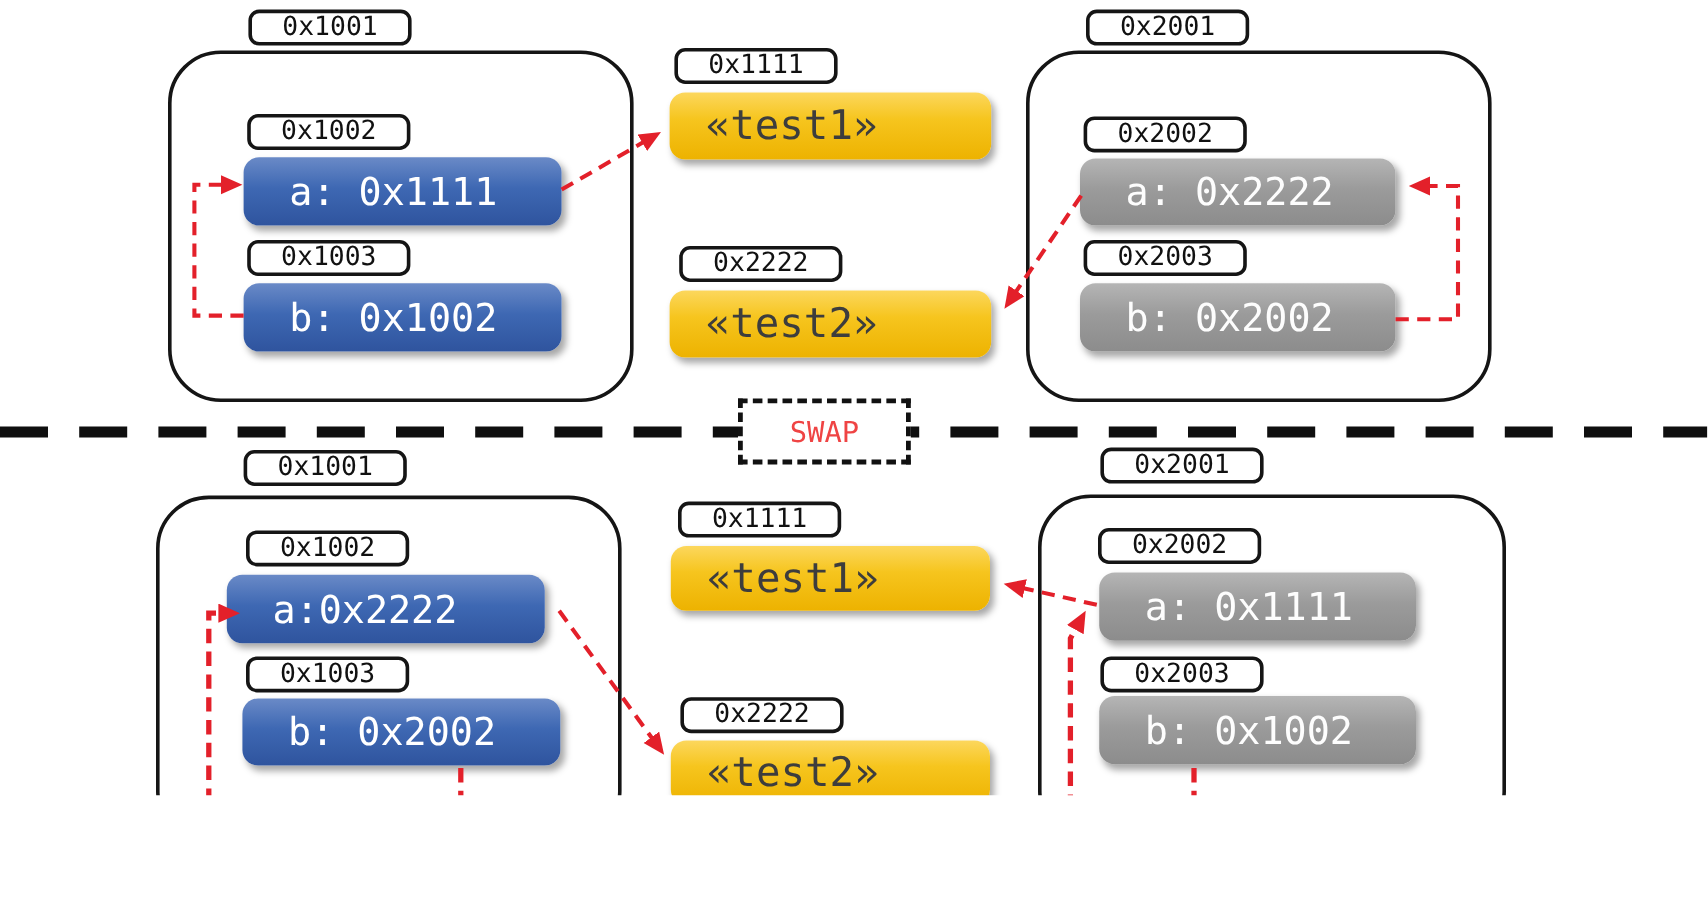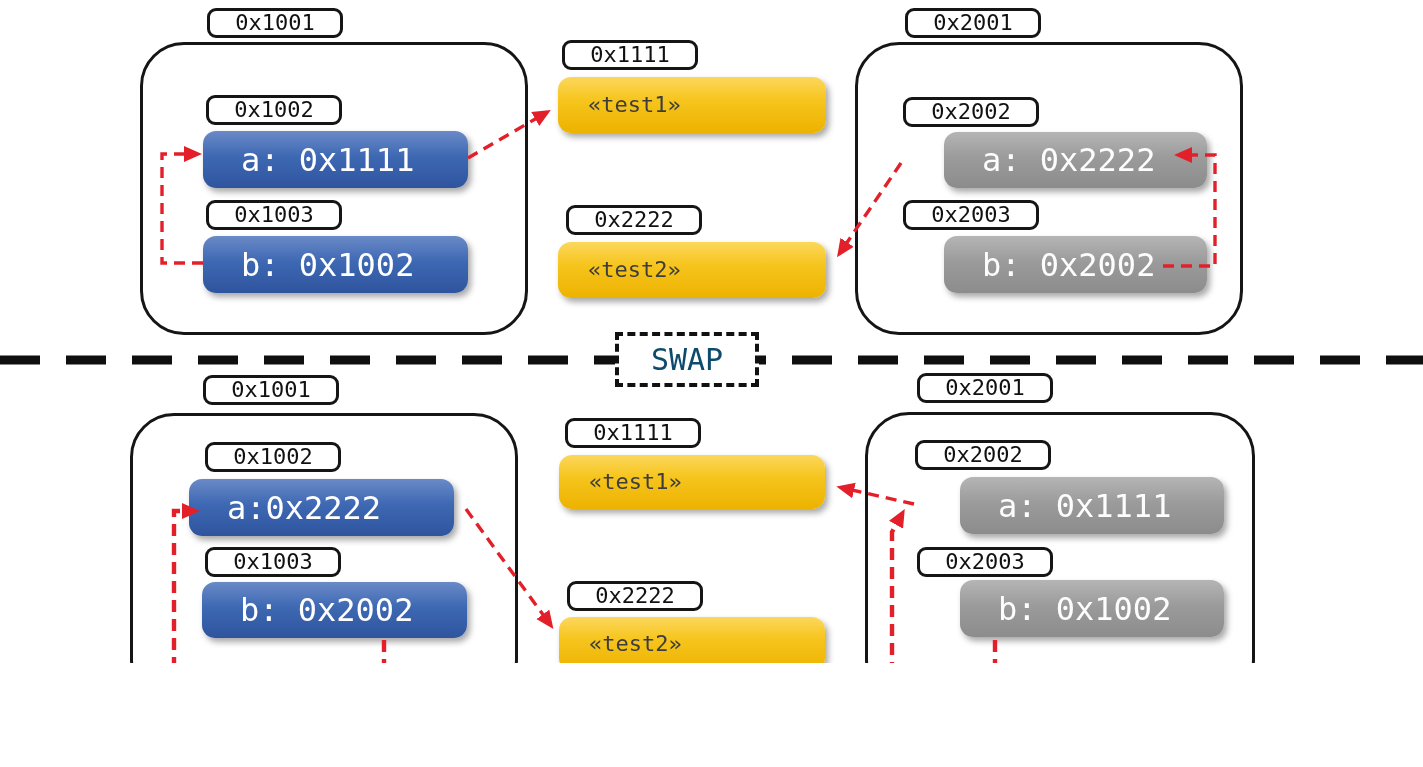--- a/index.html
+++ b/index.html
@@ -35,33 +35,33 @@
     border-radius:13px;
     display:flex;align-items:center;
     padding-left:38px;
     font-size:32px;
     color:#fff;
     box-shadow:3px 4px 6px rgba(0,0,0,0.35);
     z-index:2;
     line-height:1;
   }
   .slot.blue{background:linear-gradient(180deg,#6a8ac7 0%,#3e68b3 45%,#2f549e 100%);}
-  .slot.gray{background:linear-gradient(180deg,#b5b5b5 0%,#9b9b9b 45%,#8c8c8c 100%);color:#fdfdfd;margin-left:44px;}
+  .slot.gray{background:linear-gradient(180deg,#b5b5b5 0%,#9b9b9b 45%,#8c8c8c 100%);color:#fdfdfd;}
   .slot.yellow{
     background:linear-gradient(180deg,#fcd75d 0%,#f6c51e 40%,#edb200 100%);
     color:#3d3d3d;
-    font-size:22px;
+    font-size:34px;
     padding-left:30px;
   }
   
   .swap-box{
     border:4px dashed #111;
     background:#fff;
     display:flex;align-items:center;justify-content:center;
-    font-size:30px;color:#0c4a6e;
+    font-size:24px;color:#ef4444;
     z-index:6;
     line-height:1;
   }
   svg.overlay{position:absolute;left:0;top:0;z-index:5;pointer-events:none;}
   .arrow{fill:none;stroke:#e3202a;stroke-width:3.4;stroke-dasharray:11 7;}
   .arrow.thick{stroke-width:4.4;stroke-dasharray:12 7;}
   .divider{stroke:#0f0f0f;stroke-width:9;stroke-dasharray:40 26;}
 </style>
 </head>
 <body>

